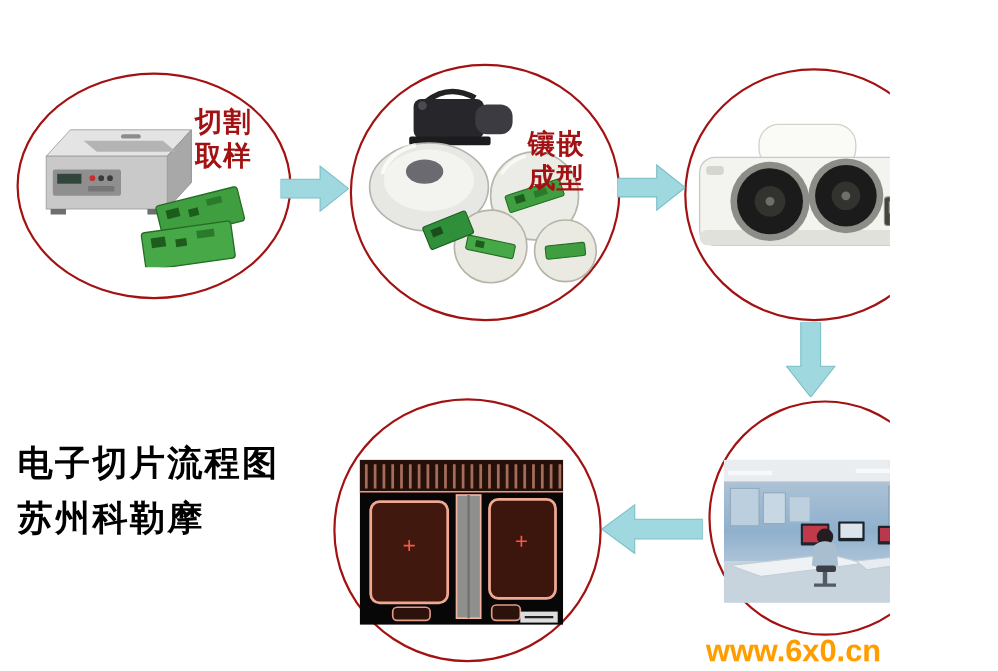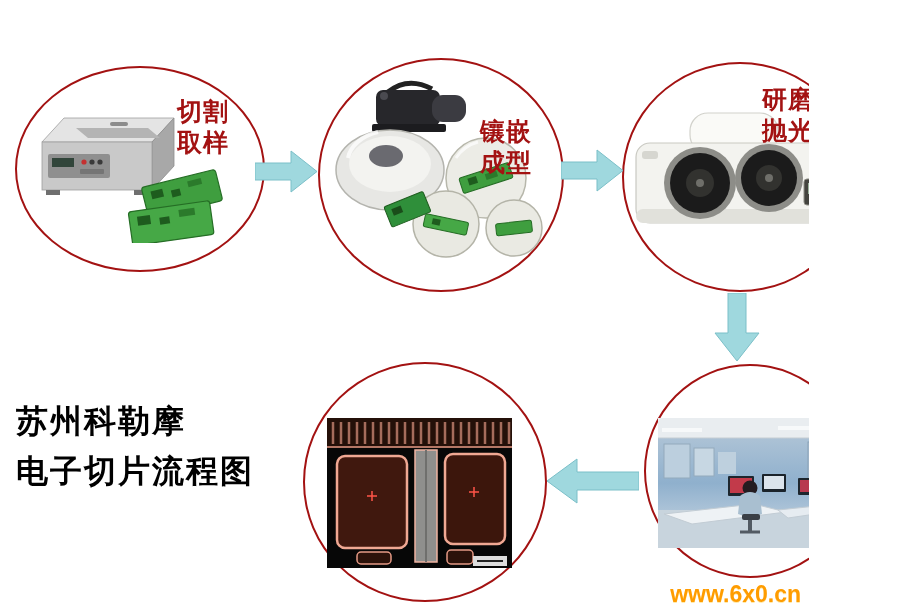--- a/index.html
+++ b/index.html
@@ -27,21 +27,21 @@
     stroke-width:1;
   }
   .diagram-title {
     position:absolute; left:16px; top:396px;
     color:var(--title-text,#000); font-size:32px; font-weight:600;
     letter-spacing:2px; line-height:50px;
     font-family:"DejaVu Serif", serif;
   }
   .watermark {
     position:absolute; right:8px; bottom:2px;
-    color:var(--watermark-text,#ff9c00); font-weight:bold; font-size:23px;
+    color:var(--watermark-text,#ff9c00); font-weight:bold; font-size:28px;
     font-family:"Liberation Sans", sans-serif;
     text-shadow:0 1px 0 rgba(255,220,120,.6);
   }
 </style>
 </head>
 <body>
 
 <div class="canvas">
 
   <div class="step-circle" style="left:15px;top:66px;width:250px;height:206px"></div>
@@ -148,24 +148,20 @@
       <circle cx="141" cy="73" r="28" fill="#1b1b1b"></circle>
       <circle cx="141" cy="73" r="13" fill="#32322f"></circle>
       <circle cx="141" cy="73" r="4" fill="#6f6f6a"></circle>
     </g>
     <rect x="176" y="74" width="28" height="26" rx="3" fill="#44443f" stroke="#8d8d86"></rect>
     <rect x="180" y="78" width="20" height="11" fill="#9db39d"></rect>
     <circle cx="186" cy="94" r="2.5" fill="#c0c0b8"></circle>
     <circle cx="195" cy="94" r="2.5" fill="#c0c0b8"></circle>
     <rect x="14" y="46" width="16" height="8" rx="3" fill="#d6d6d0"></rect>
   </svg>
-  <div class="step-label" style="left:755px;top:84px">
-    <span>研磨</span><br>
-    <span>抛光</span>
-  </div>
 
   <svg class="arrow" style="left:714px;top:293px" width="46" height="68" viewBox="0 0 46 68">
     <polygon points="14,0 32,0 32,40 45,40 23,68 1,40 14,40"></polygon>
   </svg>
 
   <div class="step-circle" style="left:644px;top:364px;width:212px;height:214px"></div>
   <svg class="illus" style="left:658px;top:418px" width="185" height="130" viewBox="0 0 185 130">
     <defs>
       <linearGradient id="labBg" x1="0" y1="0" x2="0" y2="1">
         <stop offset="0" stop-color="#b9cad9"></stop>
@@ -222,19 +218,19 @@
       <line x1="40" y1="78" x2="50" y2="78"></line>
       <line x1="45" y1="73" x2="45" y2="83"></line>
       <line x1="142" y1="74" x2="152" y2="74"></line>
       <line x1="147" y1="69" x2="147" y2="79"></line>
     </g>
     <rect x="146" y="138" width="34" height="10" fill="#dddddd"></rect>
     <line x1="150" y1="143" x2="176" y2="143" stroke="#222222" stroke-width="2"></line>
   </svg>
 
   <div class="diagram-title">
+    <div>电子切片流程图</div>
     <div>苏州科勒摩</div>
-    <div>电子切片流程图</div>
   </div>
 
   <div class="watermark">www.6x0.cn</div>
 
 </div>
 
 </body></html>

